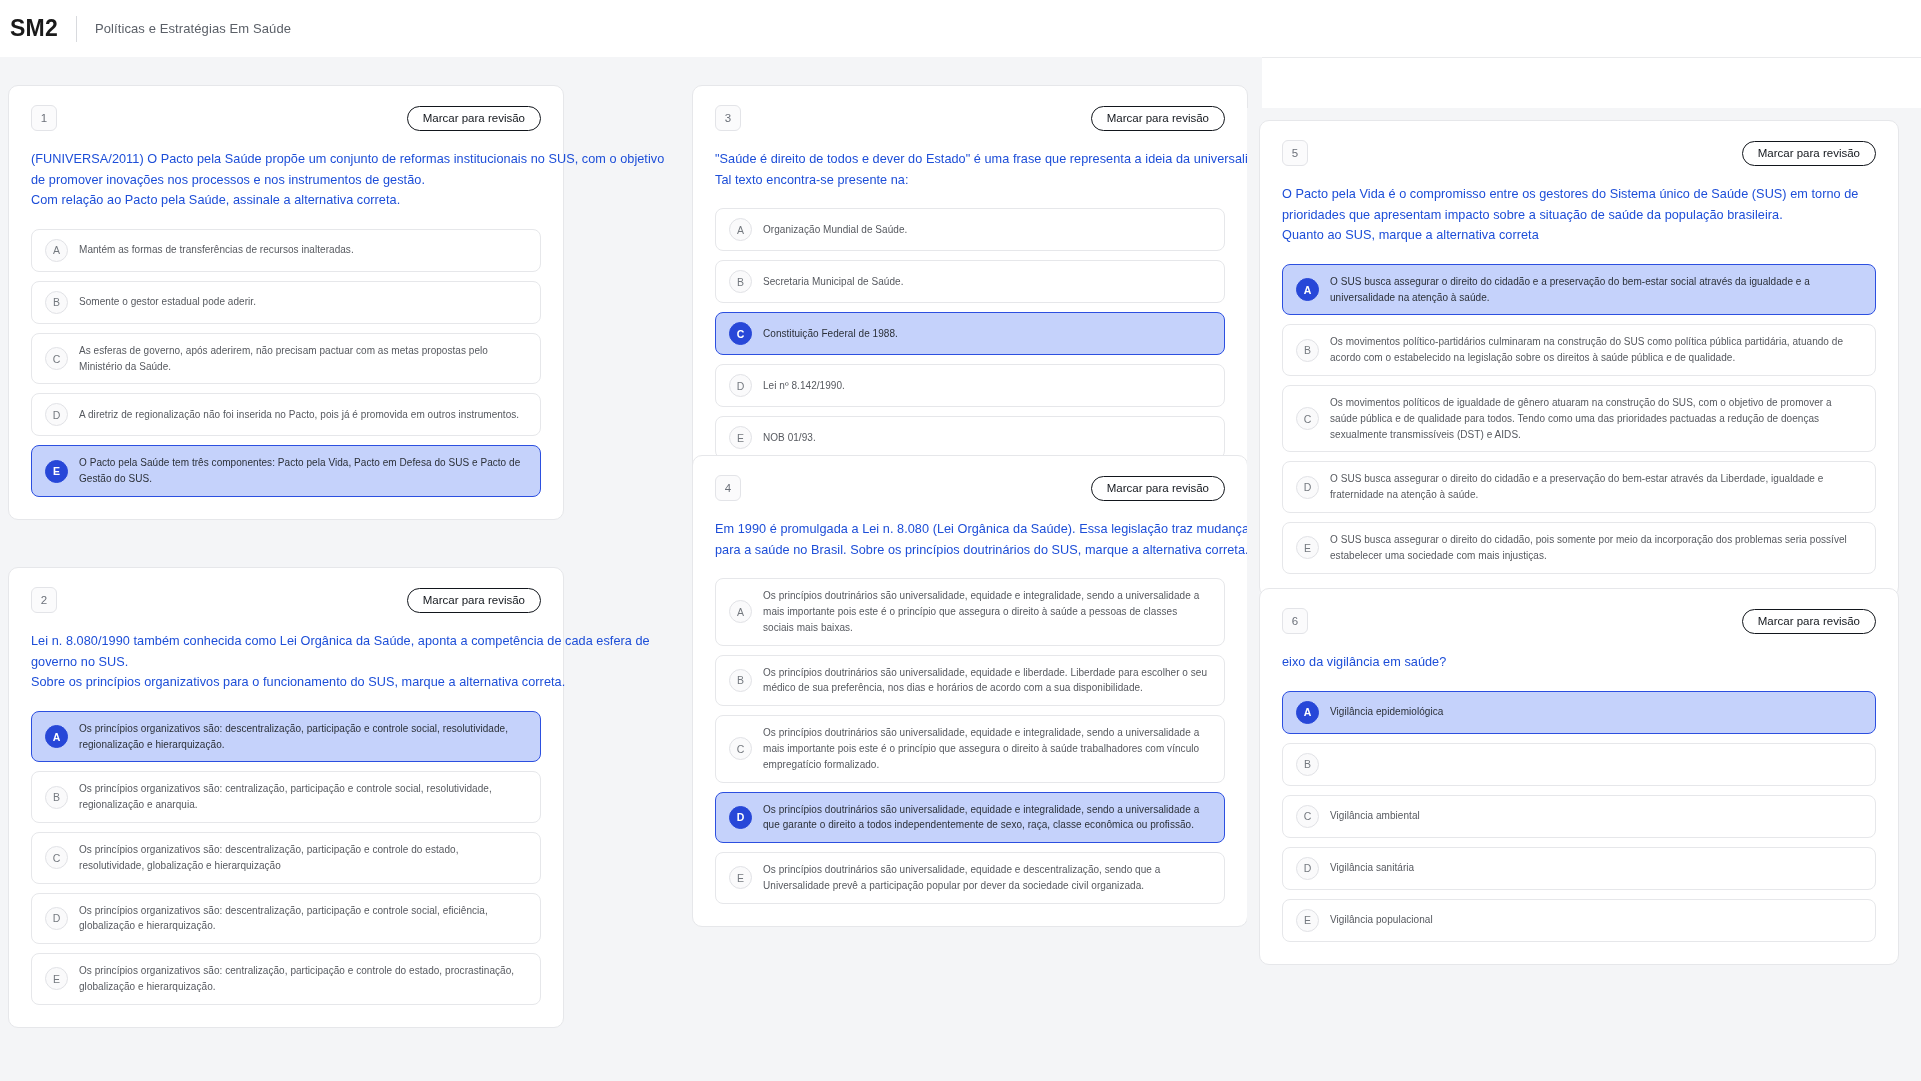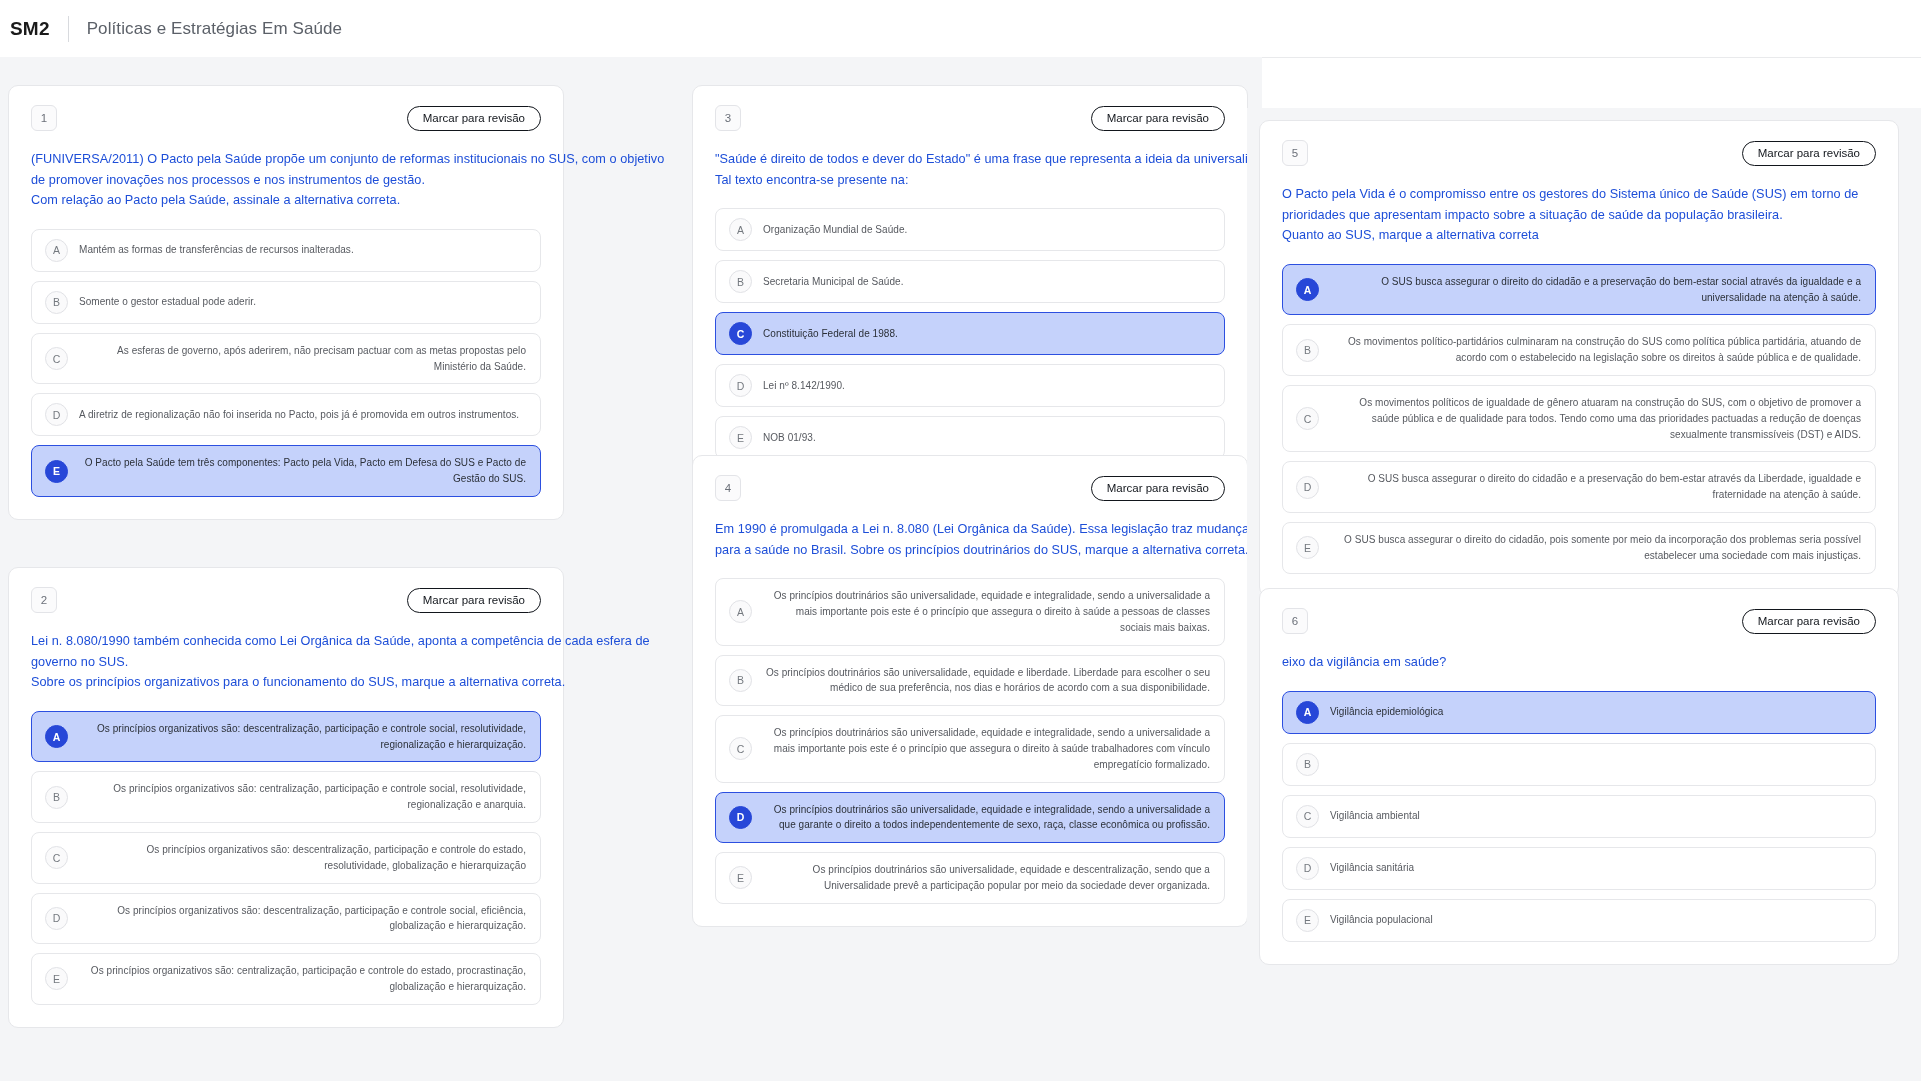--- a/index.html
+++ b/index.html
@@ -18,34 +18,34 @@
     position: absolute;
     top: 0; left: 0;
     width: 1921px;
     height: 57px;
     background: #ffffff;
     display: flex;
     align-items: center;
     padding-left: 10px;
   }
   .brand {
-    font-size: 19px;
+    font-size: 23px;
     font-weight: 700;
     color: #1a1a1a;
     letter-spacing: .2px;
     padding-right: 18px;
   }
   .brand-divider {
     width: 1px;
     height: 26px;
     background: #d8dade;
     margin-right: 18px;
   }
   .crumb {
-    font-size: 17px;
+    font-size: 13px;
     color: #5b6068;
     letter-spacing: .1px;
   }
   .topbar-rule {
     position: absolute;
     top: 57px; left: 0;
     width: 1921px; height: 1px;
     background: #e9eaec;
   }
 
@@ -146,21 +146,21 @@
     color: #ffffff;
     font-weight: 600;
   }
   .opt-text {
     font-size: 10px;
     line-height: 1.58;
     color: #56595f;
     letter-spacing: .05px;
     flex: 1 1 auto;
   }
-  .opt-text.center { text-align: right; }
+  .opt-text.center { text-align: left; }
   .opt.selected .opt-text { color: #2b3038; }
 </style>
 </head>
 <body>
 
 <div class="topbar">
   <div class="brand">SM2</div>
   <div class="brand-divider"></div>
   <div class="crumb">Políticas e Estratégias Em Saúde</div>
 </div>
@@ -297,21 +297,21 @@
         <div class="opt">
           <span class="bullet">C</span>
           <span class="opt-text center">Os princípios doutrinários são universalidade, equidade e integralidade, sendo a universalidade a mais importante pois este é o princípio que assegura o direito à saúde trabalhadores com vínculo empregatício formalizado.</span>
         </div>
         <div class="opt selected">
           <span class="bullet">D</span>
           <span class="opt-text center">Os princípios doutrinários são universalidade, equidade e integralidade, sendo a universalidade a que garante o direito a todos independentemente de sexo, raça, classe econômica ou profissão.</span>
         </div>
         <div class="opt">
           <span class="bullet">E</span>
-          <span class="opt-text center">Os princípios doutrinários são universalidade, equidade e descentralização, sendo que a Universalidade prevê a participação popular por meio da sociedade dever organizada.</span>
+          <span class="opt-text center">Os princípios doutrinários são universalidade, equidade e descentralização, sendo que a Universalidade prevê a participação popular por dever da sociedade civil organizada.</span>
         </div>
       </div>
     </div>
 
   </div>
 </div>
 
 <div class="col" id="col-3">
   <div class="col-inner">
 

